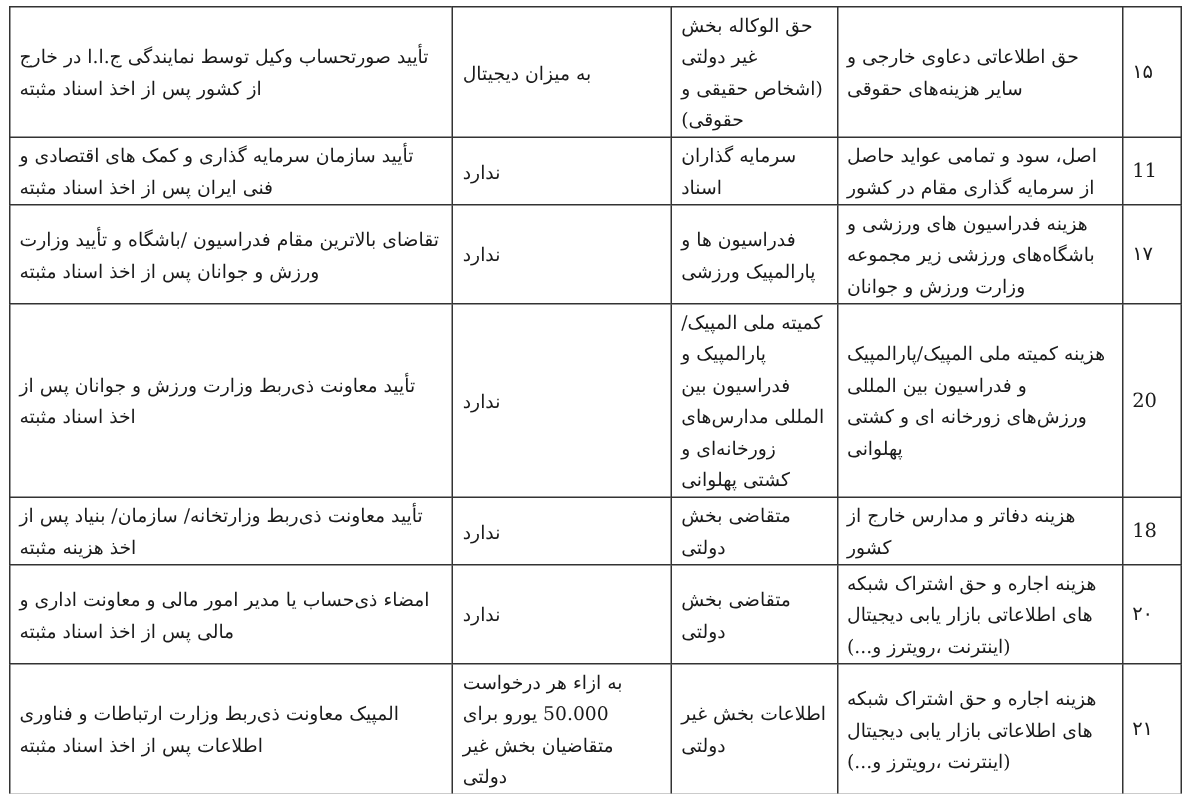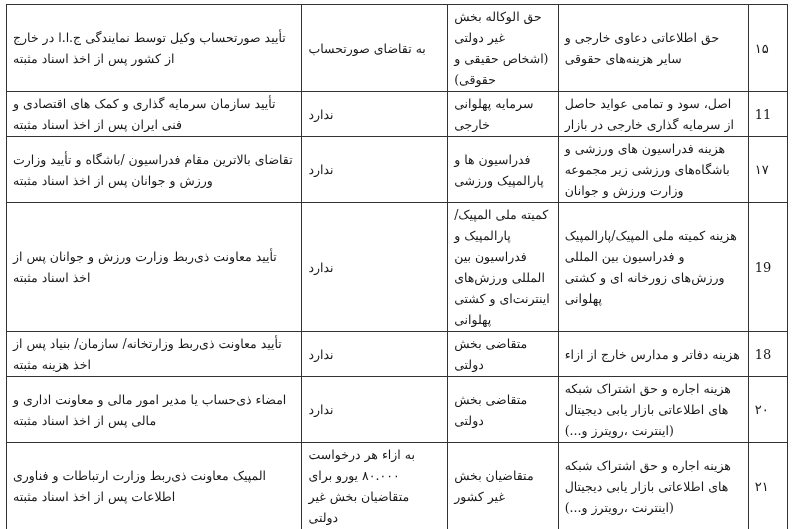--- a/index.html
+++ b/index.html
@@ -34,60 +34,60 @@
       <col class="c-desc">
       <col class="c-ben">
       <col class="c-cap">
       <col class="c-app">
   </colgroup>
   <tbody>
     <tr class="r15">
       <td class="c-num">۱۵</td>
       <td>حق اطلاعاتی دعاوی خارجی و سایر هزینه‌های حقوقی</td>
       <td>حق الوکاله بخش غیر دولتی (اشخاص حقیقی و حقوقی)</td>
-      <td>به تقاضای صورتحساب</td>
+      <td>به میزان دیجیتال</td>
       <td>تأیید صورتحساب وکیل توسط نمایندگی ج.ا.ا در خارج از کشور پس از اخذ اسناد مثبته</td>
     </tr>
     <tr class="r16">
       <td class="c-num">11</td>
-      <td>اصل، سود و تمامی عواید حاصل از سرمایه گذاری خارجی در بازار</td>
-      <td>سرمایه پهلوانی خارجی</td>
+      <td>اصل، سود و تمامی عواید حاصل از سرمایه گذاری مقام در کشور</td>
+      <td>سرمایه گذاران اسناد</td>
       <td>ندارد</td>
       <td>تأیید سازمان سرمایه گذاری و کمک های اقتصادی و فنی ایران پس از اخذ اسناد مثبته</td>
     </tr>
     <tr class="r17">
       <td class="c-num">۱۷</td>
       <td>هزینه فدراسیون های ورزشی و باشگاه‌های ورزشی زیر مجموعه وزارت ورزش و جوانان</td>
       <td>فدراسیون ها و پارالمپیک ورزشی</td>
       <td>ندارد</td>
       <td>تقاضای بالاترین مقام فدراسیون /باشگاه و تأیید وزارت ورزش و جوانان پس از اخذ اسناد مثبته</td>
     </tr>
     <tr class="r18">
-      <td class="c-num">19</td>
+      <td class="c-num">20</td>
       <td>هزینه کمیته ملی المپیک/پارالمپیک و فدراسیون بین المللی ورزش‌های زورخانه ای و کشتی پهلوانی</td>
-      <td>کمیته ملی المپیک/پارالمپیک و فدراسیون بین المللی ورزش‌های اینترنت‌ای و کشتی پهلوانی</td>
+      <td>کمیته ملی المپیک/پارالمپیک و فدراسیون بین المللی مدارس‌های زورخانه‌ای و کشتی پهلوانی</td>
       <td>ندارد</td>
       <td>تأیید معاونت ذی‌ربط وزارت ورزش و جوانان پس از اخذ اسناد مثبته</td>
     </tr>
     <tr class="r19">
       <td class="c-num">18</td>
-      <td>هزینه دفاتر و مدارس خارج از ازاء</td>
+      <td>هزینه دفاتر و مدارس خارج از کشور</td>
       <td>متقاضی بخش دولتی</td>
       <td>ندارد</td>
       <td>تأیید معاونت ذی‌ربط وزارتخانه/ سازمان/ بنیاد پس از اخذ هزینه مثبته</td>
     </tr>
     <tr class="r20">
       <td class="c-num">۲۰</td>
       <td>هزینه اجاره و حق اشتراک شبکه های اطلاعاتی بازار یابی دیجیتال (اینترنت ،رویترز و...)</td>
       <td>متقاضی بخش دولتی</td>
       <td>ندارد</td>
       <td>امضاء ذی‌حساب یا مدیر امور مالی و معاونت اداری و مالی پس از اخذ اسناد مثبته</td>
     </tr>
     <tr class="r21">
       <td class="c-num">۲۱</td>
       <td>هزینه اجاره و حق اشتراک شبکه های اطلاعاتی بازار یابی دیجیتال (اینترنت ،رویترز و...)</td>
-      <td>متقاضیان بخش غیر کشور</td>
-      <td>به ازاء هر درخواست ۸۰.۰۰۰ یورو برای متقاضیان بخش غیر دولتی</td>
+      <td>اطلاعات بخش غیر دولتی</td>
+      <td>به ازاء هر درخواست 50.000 یورو برای متقاضیان بخش غیر دولتی</td>
       <td>المپیک معاونت ذی‌ربط وزارت ارتباطات و فناوری اطلاعات پس از اخذ اسناد مثبته</td>
     </tr>
 
   </tbody>
 </table>
 
 </body></html>

